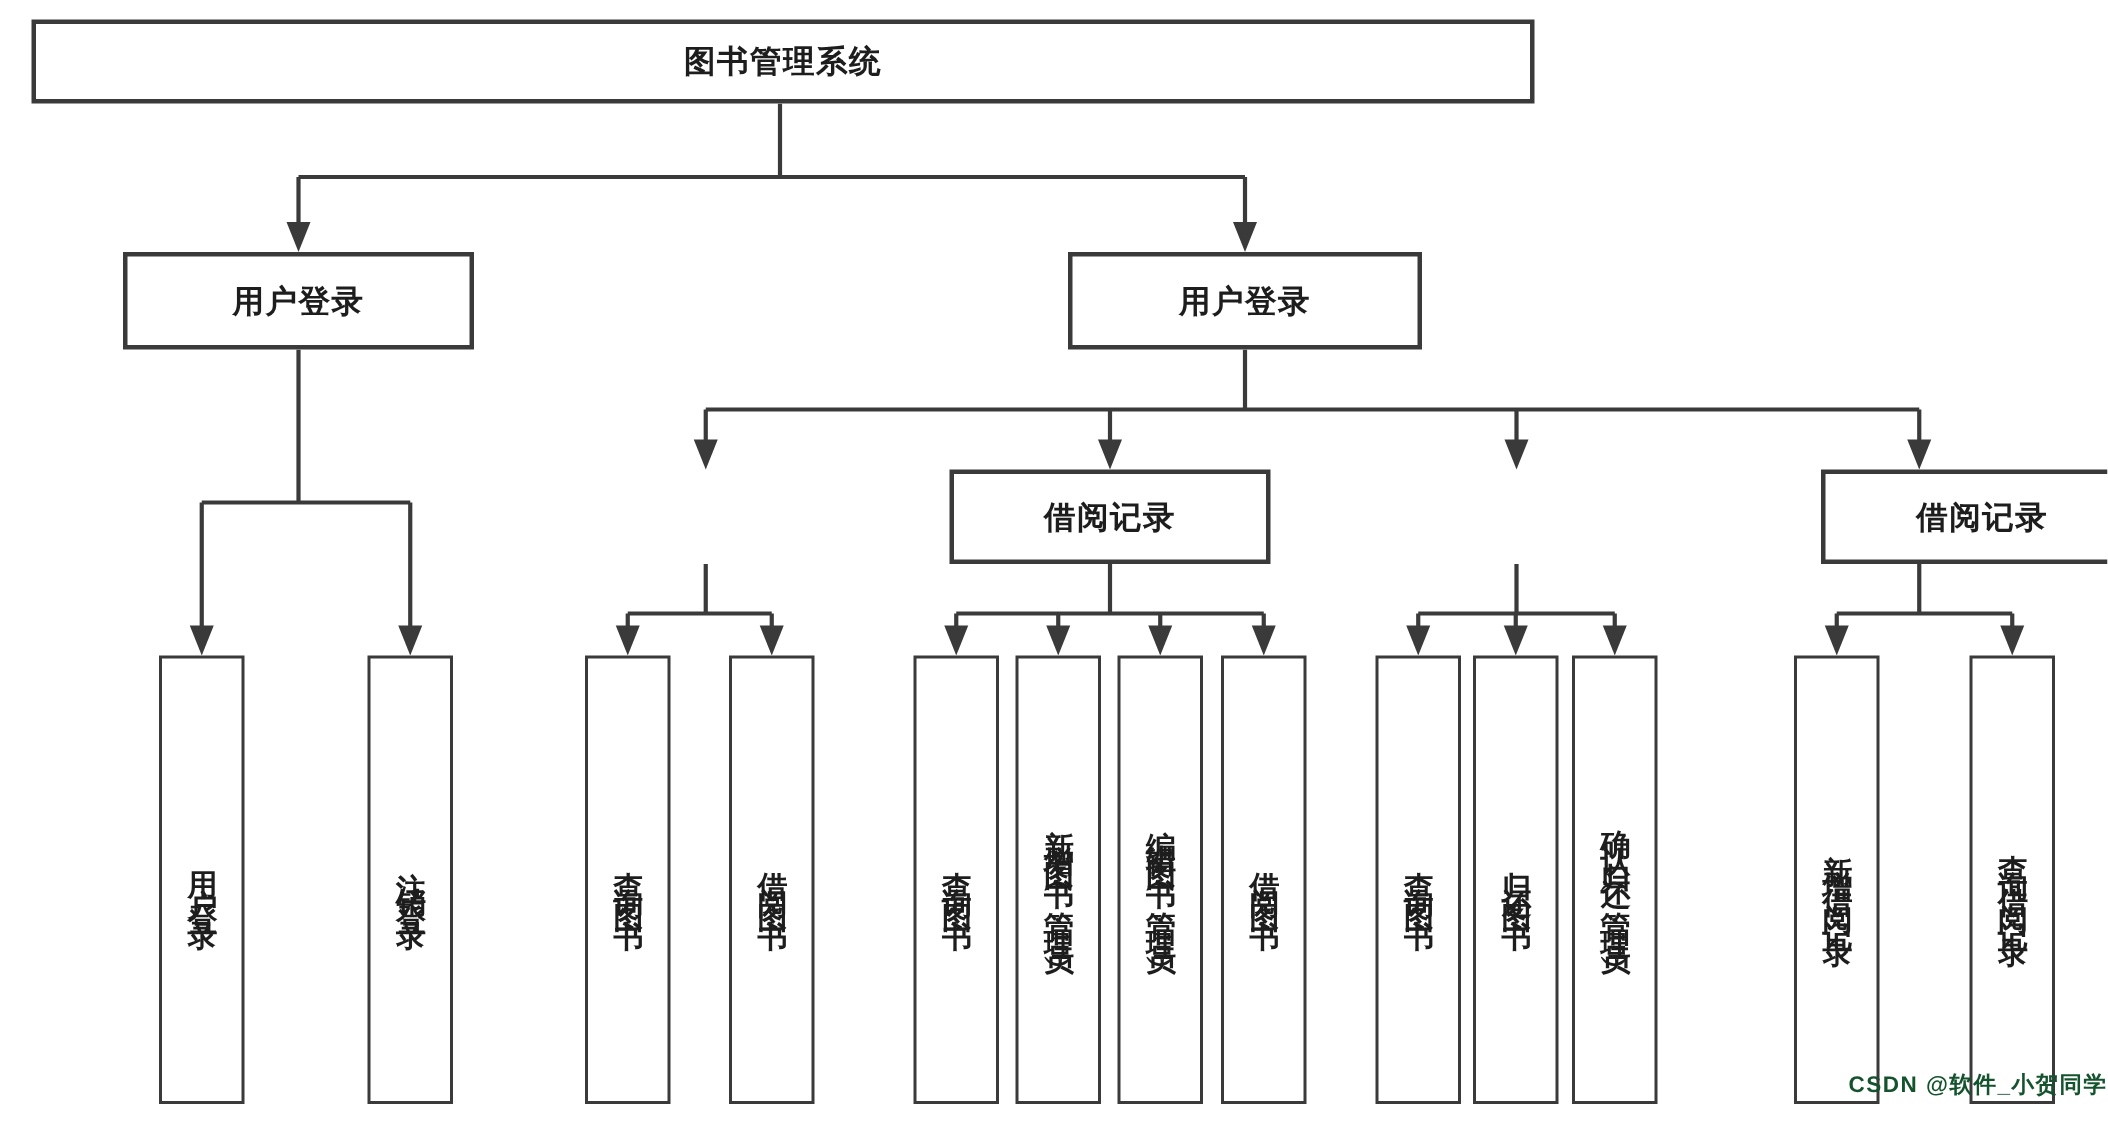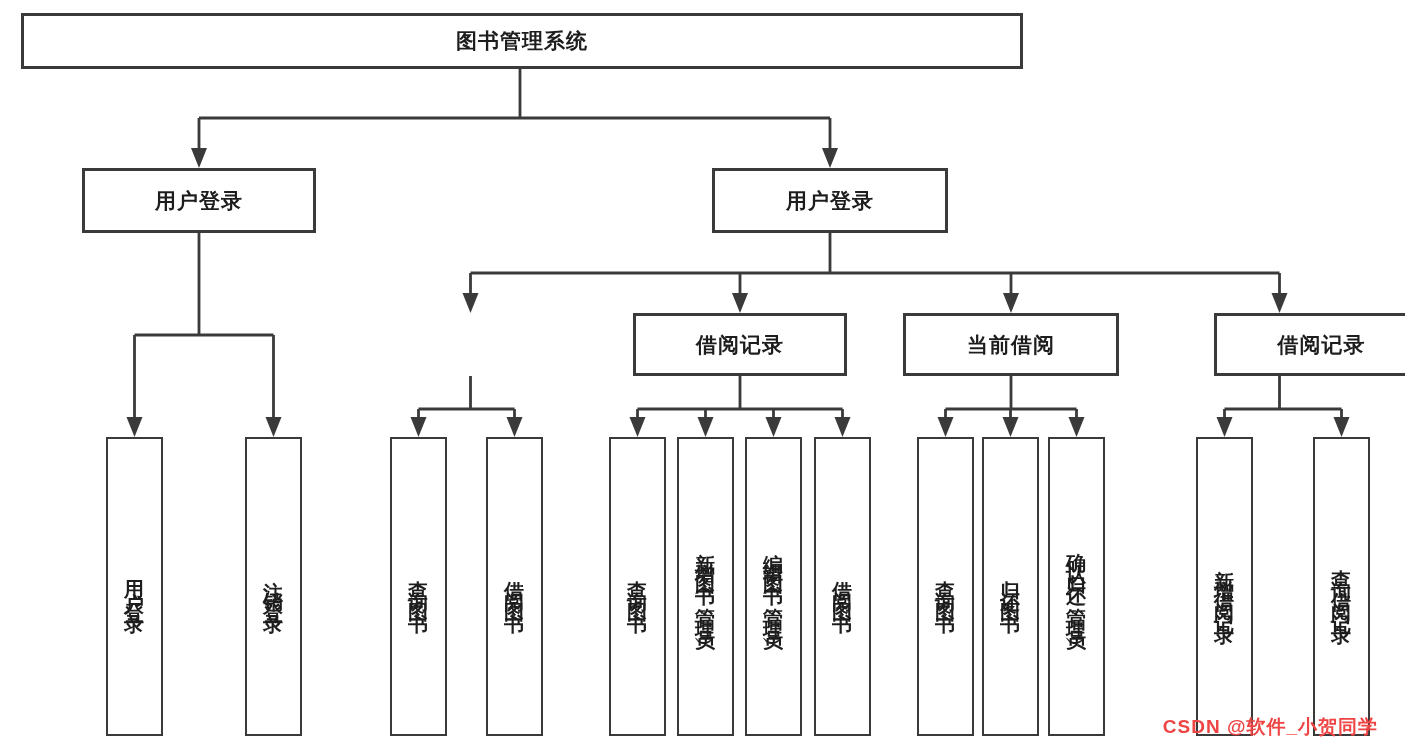--- a/index.html
+++ b/index.html
@@ -47,23 +47,23 @@
     writing-mode: vertical-rl;
     text-orientation: mixed;
     font-size: 20px;
     letter-spacing: 11px;
     color: #1d1d1d;
     line-height: 1;
   }
   .watermark {
     position: absolute;
     top: 714px;
-    right: 27px;
-    font-size: 19px;
-    color: #ef4444;
+    right: 0;
+    font-size: 15px;
+    color: #14532d;
     letter-spacing: 1px;
     white-space: nowrap;
     z-index: 5;
   }
 </style>
 </head>
 <body>
 
 <div class="stage">
 
@@ -121,23 +121,20 @@
   <div class="box hbox" style="left:82px; top:168px; width:234px; height:65px;">
     <span>用户登录</span>
   </div>
   <div class="box hbox" style="left:712px; top:168px; width:236px; height:65px;">
     <span>用户登录</span>
   </div>
 
   <div class="box hbox" style="left:633px; top:313px; width:214px; height:63px;">
     <span>借阅记录</span>
   </div>
-  <div class="box hbox" style="left:903px; top:313px; width:216px; height:63px;">
-    <span>当前借阅</span>
-  </div>
   <div class="box hbox" style="left:1172px; top:313px; width:215px; height:63px;margin-left:42px;">
     <span>借阅记录</span>
   </div>
 
   <div class="box vbox" style="left:106px;">
     <span class="vtext">用户登录</span>
   </div>
   <div class="box vbox" style="left:245px;">
     <span class="vtext">注销登录</span>
   </div>

